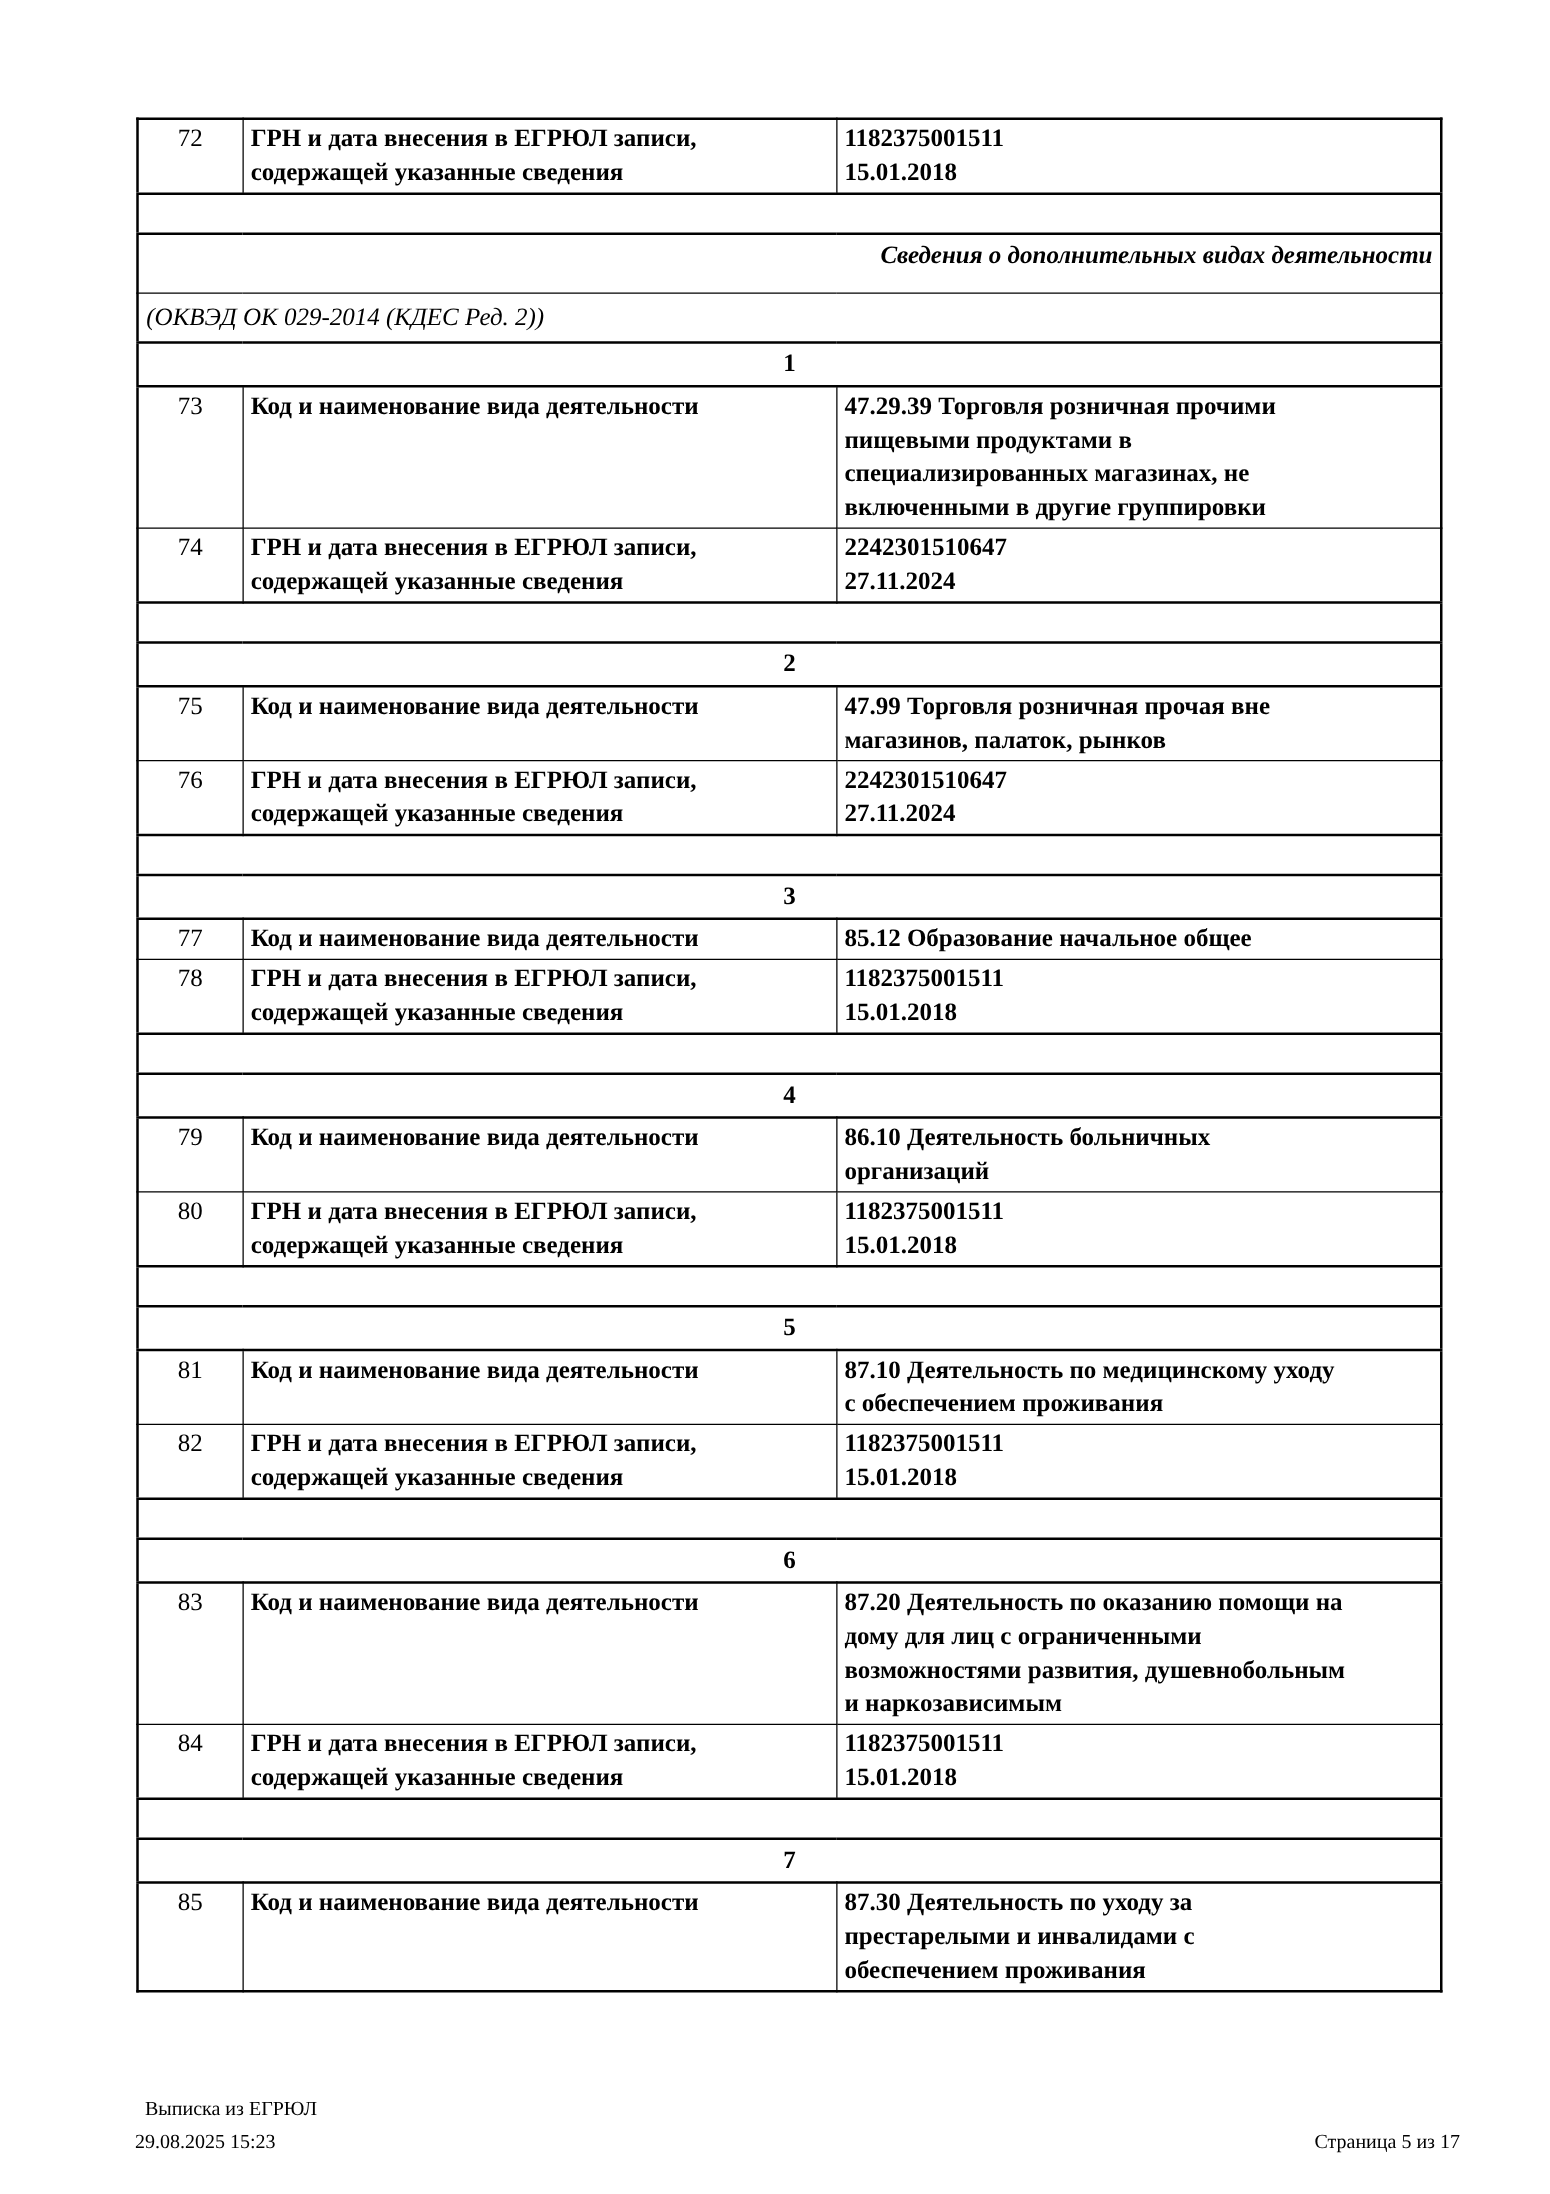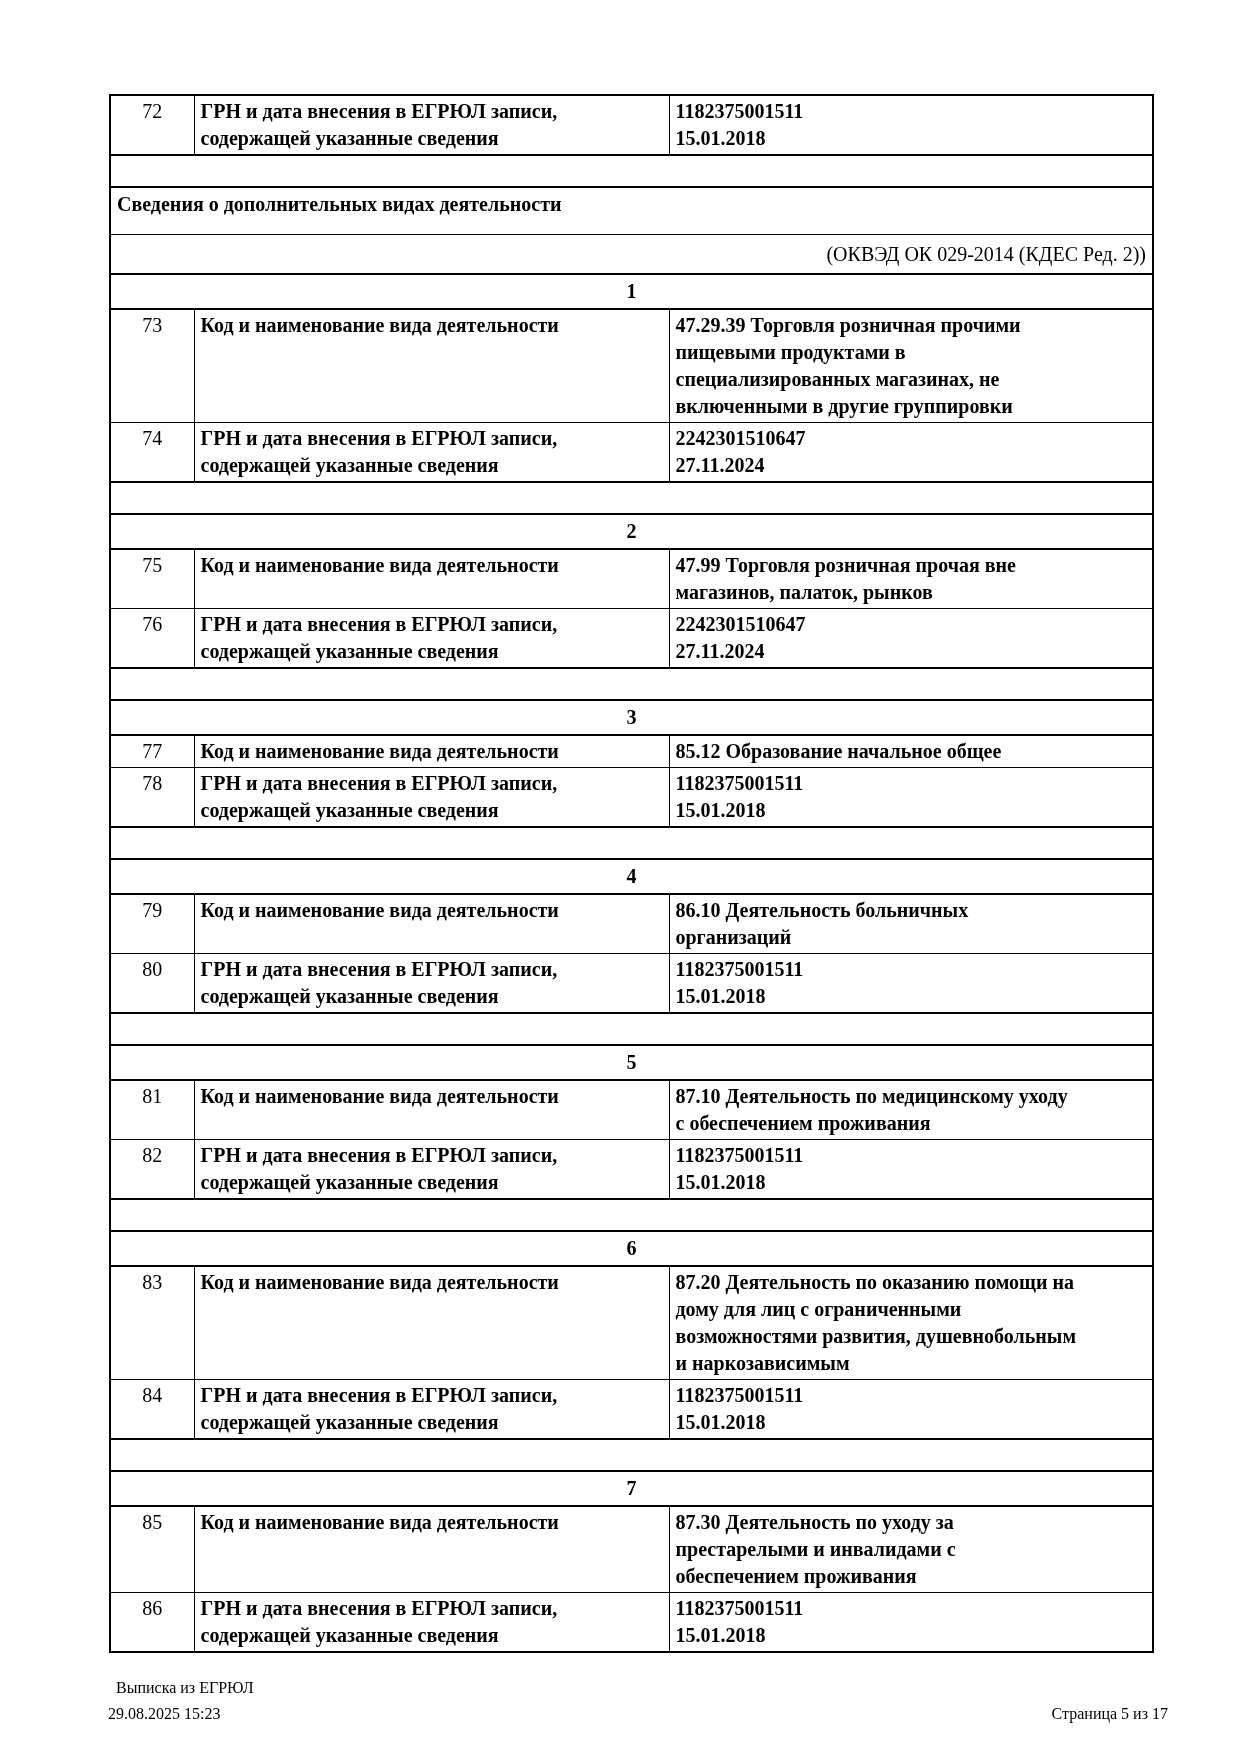--- a/index.html
+++ b/index.html
@@ -39,27 +39,29 @@
     white-space: pre-line;
     font-weight: bold;
   }
   tr.spacer-row td {
     height: 30px;
     border-top-width: 2px;
     border-bottom-width: 2px;
     padding: 0;
   }
   tr.title-row td {
-    text-align: left;
+    text-align: right;
     font-weight: bold;
+    font-style: italic;
     padding-top: 3px;
     padding-bottom: 16px;
   }
   tr.subtitle-row td {
-    text-align: right;
+    text-align: left;
+    font-style: italic;
     padding-top: 6px;
     padding-bottom: 5px;
   }
   tr.number-row td {
     text-align: center;
     font-weight: bold;
     border-top-width: 2px;
     border-bottom-width: 2px;
     padding-top: 3px;
     padding-bottom: 3px;
@@ -233,27 +235,20 @@
       <tr class="number-row">
         <td colspan="3">7</td>
       </tr>
       <tr class="data-row">
         <td class="num">85</td>
         <td class="label">Код и наименование вида деятельности</td>
         <td class="value">87.30 Деятельность по уходу за
 престарелыми и инвалидами с
 обеспечением проживания</td>
       </tr>
-      <tr class="data-row">
-        <td class="num">86</td>
-        <td class="label">ГРН и дата внесения в ЕГРЮЛ записи,
-содержащей указанные сведения</td>
-        <td class="value">1182375001511
-15.01.2018</td>
-      </tr>
 
     </tbody>
   </table>
 
   <div class="footer-title">Выписка из ЕГРЮЛ</div>
   <div class="footer-datetime">29.08.2025 15:23</div>
   <div class="footer-page">Страница 5 из 17</div>
 
 </div>
 

